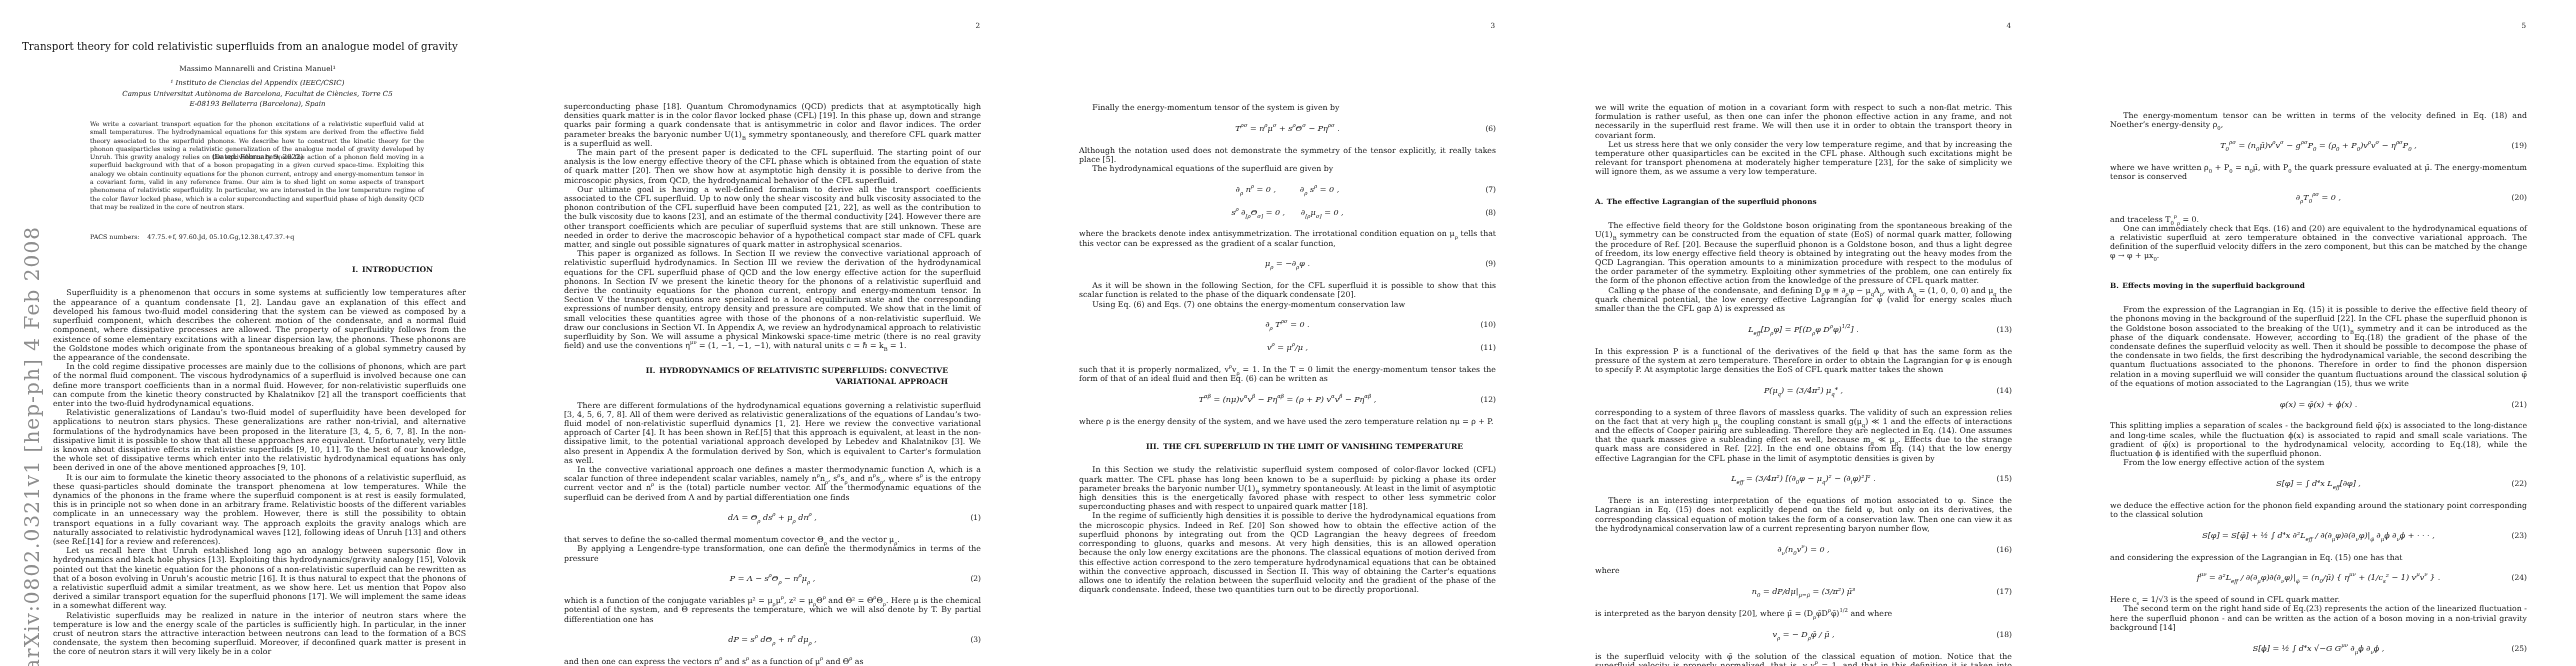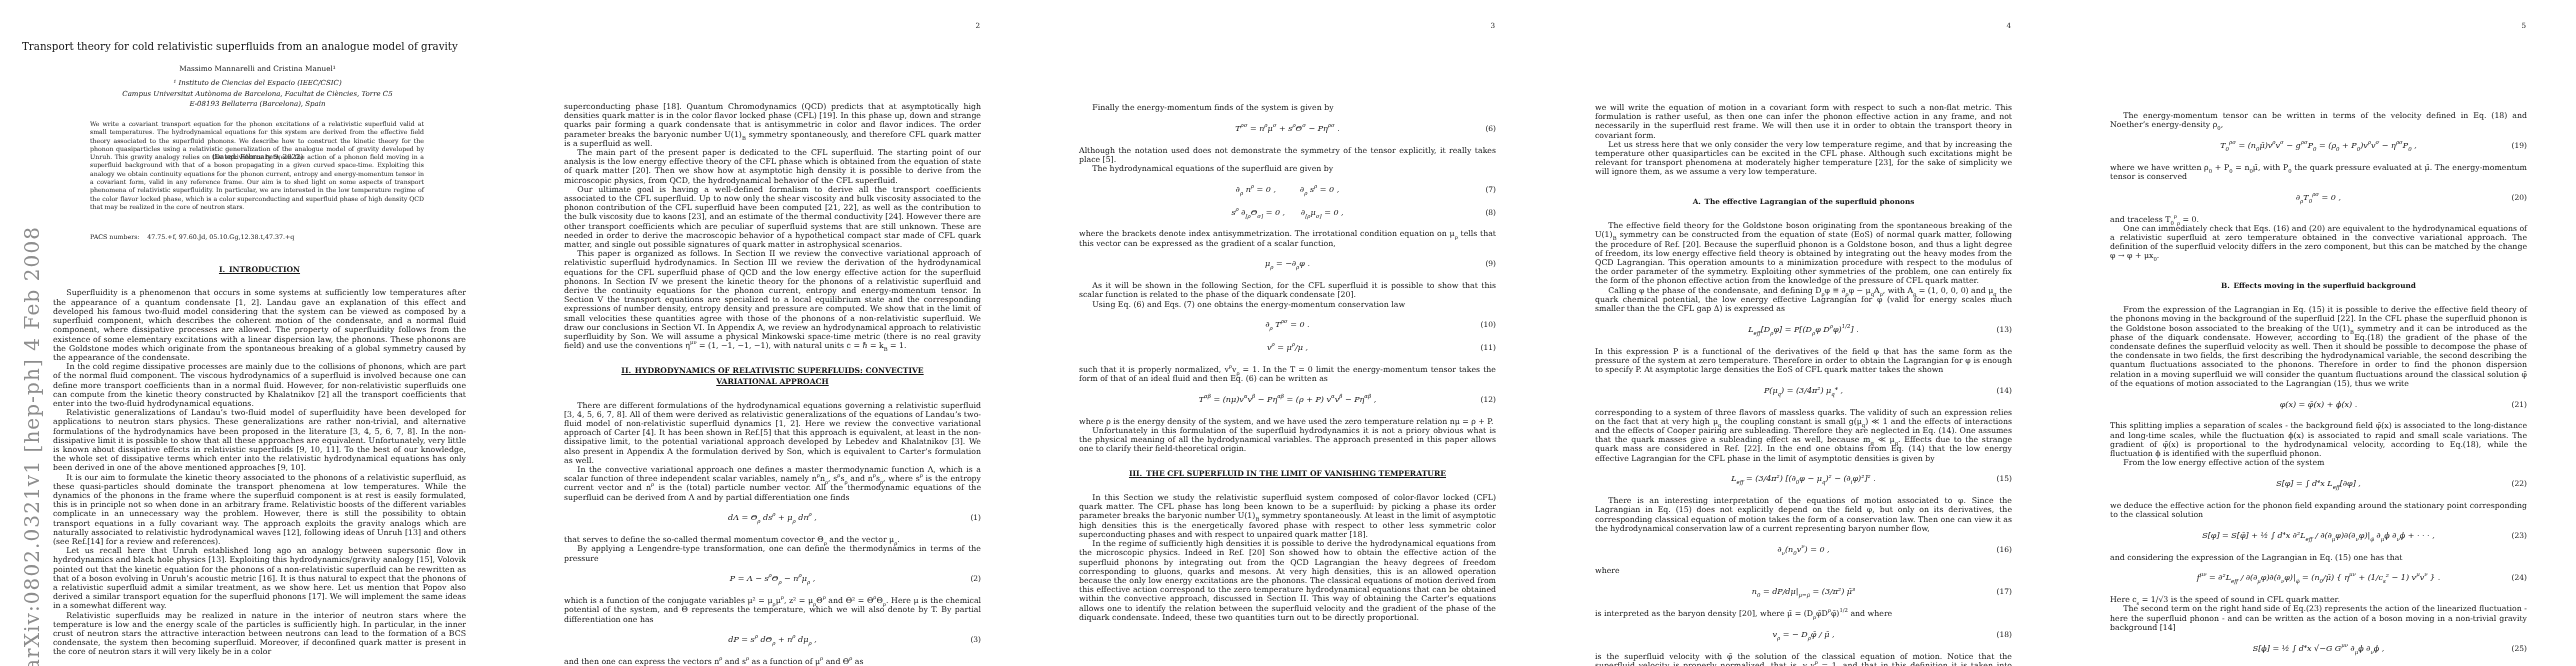--- a/index.html
+++ b/index.html
@@ -13,22 +13,22 @@
   .pageno{position:absolute;top:21px;right:50px;font-size:7.2px;color:#222;}
   .content{position:absolute;left:49px;right:49px;}
   #p1 .content{left:53px;right:49px;top:249px;}
   #p2 .content{top:102px;}
   #p3 .content{top:103px;}
   #p4 .content{top:103px;}
   #p5 .content{top:111px;}
   .blk{margin:0;}
   .para{font-size:7.8px;line-height:9.2px;text-align:justify;text-indent:13.3px;}
   .noind{text-indent:0;}
-  .h1{font-weight:bold;text-align:center;font-size:7.6px;line-height:10.6px;margin:15.6px 33px 13.3px;text-decoration:underline;}
-  .h2{font-weight:bold;text-align:center;font-size:7.3px;margin:20px 0 15.6px;}
+  .h1{font-weight:bold;text-align:right;font-size:7.6px;line-height:10.6px;margin:15.6px 33px 13.3px;}
+  .h2{font-weight:bold;font-size:7.3px;margin:20px 0 15.6px;}
   .eq{position:relative;text-align:center;font-style:italic;font-size:8px;line-height:12.2px;margin:10.6px 0;padding:0 19px;}
   .eqnum{position:absolute;right:0;top:0;font-style:normal;font-size:7.5px;}
   sup,sub{font-size:68%;line-height:0;}
   
   .stamp{
     position:absolute;left:20px;top:671px;width:484px;white-space:nowrap;
     transform:rotate(-90deg);transform-origin:0 0;
     font-size:20px;letter-spacing:1.1px;color:#8d8d8d;
   }
   .title{position:absolute;top:40px;left:22px;right:22px;text-align:left;font-size:10.3px;white-space:nowrap;}
@@ -41,21 +41,21 @@
   .pacs .lbl{margin-right:7.8px;}
 </style>
 </head>
 <body>
 
 <div class="page" id="p1">
   <div class="stamp">arXiv:0802.0321v1  [hep-ph]  4 Feb 2008</div>
   <div class="title">Transport theory for cold relativistic superfluids from an analogue model of gravity</div>
   <div class="authors">Massimo Mannarelli and Cristina Manuel¹</div>
   <div class="affil">
-    <div>¹ Instituto de Ciencias del Espacio (IEEC/CSIC)</div>
+    <div>¹ Instituto de Ciencias del Appendix (IEEC/CSIC)</div>
     <div>Campus Universitat Autònoma de Barcelona, Facultat de Ciències, Torre C5</div>
     <div>E-08193 Bellaterra (Barcelona), Spain</div>
   </div>
   <div class="dated">(Dated: February 9, 2022)</div>
   <div class="abstract"><span class="first">We write a covariant transport equation for the phonon excitations of a relativistic superfluid valid at small temperatures. The hydrodynamical equations for this system are derived from the effective field theory associated to the superfluid phonons. We describe how to construct the kinetic theory for the phonon quasiparticles using a relativistic generalization of the analogue model of gravity developed by Unruh. This gravity analogy relies on the equivalence between the action of a phonon field moving in a superfluid background with that of a boson propagating in a given curved space-time. Exploiting this analogy we obtain continuity equations for the phonon current, entropy and energy-momentum tensor in a covariant form, valid in any reference frame. Our aim is to shed light on some aspects of transport phenomena of relativistic superfluidity. In particular, we are interested in the low temperature regime of the color flavor locked phase, which is a color superconducting and superfluid phase of high density QCD that may be realized in the core of neutron stars.</span></div>
   <div class="pacs">
     <span class="lbl">PACS numbers:</span><span>47.75.+f, 97.60.Jd, 05.10.Gg,12.38.t,47.37.+q</span>
   </div>
   <div class="content">
       <div class="blk h1">I. INTRODUCTION</div>
@@ -84,36 +84,35 @@
       <div class="blk eq"><span>P = Λ − s<sup>ρ</sup>Θ<sub>ρ</sub> − n<sup>ρ</sup>μ<sub>ρ</sub> ,</span><span class="eqnum">(2)</span></div>
       <div class="blk para noind">which is a function of the conjugate variables μ² = μ<sub>ρ</sub>μ<sup>ρ</sup>, z² = μ<sub>ρ</sub>Θ<sup>ρ</sup> and Θ² = Θ<sup>ρ</sup>Θ<sub>ρ</sub>. Here μ is the chemical potential of the system, and Θ represents the temperature, which we will also denote by T. By partial differentiation one has</div>
       <div class="blk eq"><span>dP = s<sup>ρ</sup> dΘ<sub>ρ</sub> + n<sup>ρ</sup> dμ<sub>ρ</sub> ,</span><span class="eqnum">(3)</span></div>
       <div class="blk para noind">and then one can express the vectors n<sup>ρ</sup> and s<sup>ρ</sup> as a function of μ<sup>ρ</sup> and Θ<sup>ρ</sup> as</div>
     </div>
 </div>
 
 <div class="page" id="p3">
   <div class="pageno">3</div>
   <div class="content">
-      <div class="blk para">Finally the energy-momentum finds of the system is given by</div>
+      <div class="blk para">Finally the energy-momentum tensor of the system is given by</div>
       <div class="blk eq"><span>T<sup>ρσ</sup> = n<sup>ρ</sup>μ<sup>σ</sup> + s<sup>ρ</sup>Θ<sup>σ</sup> − Pη<sup>ρσ</sup> .</span><span class="eqnum">(6)</span></div>
       <div class="blk para noind">Although the notation used does not demonstrate the symmetry of the tensor explicitly, it really takes place [5].</div>
       <div class="blk para">The hydrodynamical equations of the superfluid are given by</div>
       <div class="blk eq"><span>∂<sub>ρ</sub> n<sup>ρ</sup> = 0 ,   ∂<sub>ρ</sub> s<sup>ρ</sup> = 0 ,</span><span class="eqnum">(7)</span></div>
       <div class="blk eq"><span>s<sup>ρ</sup> ∂<sub>[ρ</sub>Θ<sub>σ]</sub> = 0 ,  ∂<sub>[ρ</sub>μ<sub>σ]</sub> = 0 ,</span><span class="eqnum">(8)</span></div>
       <div class="blk para noind">where the brackets denote index antisymmetrization. The irrotational condition equation on μ<sub>ρ</sub> tells that this vector can be expressed as the gradient of a scalar function,</div>
       <div class="blk eq"><span>μ<sub>ρ</sub> = −∂<sub>ρ</sub>φ .</span><span class="eqnum">(9)</span></div>
       <div class="blk para">As it will be shown in the following Section, for the CFL superfluid it is possible to show that this scalar function is related to the phase of the diquark condensate [20].</div>
       <div class="blk para">Using Eq. (6) and Eqs. (7) one obtains the energy-momentum conservation law</div>
       <div class="blk eq"><span>∂<sub>ρ</sub> T<sup>ρσ</sup> = 0 .</span><span class="eqnum">(10)</span></div>
       <div class="blk eq"><span>v<sup>ρ</sup> = μ<sup>ρ</sup>/μ ,</span><span class="eqnum">(11)</span></div>
       <div class="blk para noind">such that it is properly normalized, v<sup>ρ</sup>v<sub>ρ</sub> = 1. In the T = 0 limit the energy-momentum tensor takes the form of that of an ideal fluid and then Eq. (6) can be written as</div>
       <div class="blk eq"><span>T<sup>αβ</sup> = (nμ)v<sup>α</sup>v<sup>β</sup> − Pη<sup>αβ</sup> = (ρ + P) v<sup>α</sup>v<sup>β</sup> − Pη<sup>αβ</sup> ,</span><span class="eqnum">(12)</span></div>
       <div class="blk para noind">where ρ is the energy density of the system, and we have used the zero temperature relation nμ = ρ + P.</div>
-      <div class="blk para">Unfortunately in this formulation of the superfluid hydrodynamics it is not a priory obvious what is the physical meaning of all the hydrodynamical variables. The approach presented in this paper allows one to clarify their field-theoretical origin.</div>
       <div class="blk h1">III. THE CFL SUPERFLUID IN THE LIMIT OF VANISHING TEMPERATURE</div>
       <div class="blk para">In this Section we study the relativistic superfluid system composed of color-flavor locked (CFL) quark matter. The CFL phase has long been known to be a superfluid: by picking a phase its order parameter breaks the baryonic number U(1)<sub>B</sub> symmetry spontaneously. At least in the limit of asymptotic high densities this is the energetically favored phase with respect to other less symmetric color superconducting phases and with respect to unpaired quark matter [18].</div>
       <div class="blk para">In the regime of sufficiently high densities it is possible to derive the hydrodynamical equations from the microscopic physics. Indeed in Ref. [20] Son showed how to obtain the effective action of the superfluid phonons by integrating out from the QCD Lagrangian the heavy degrees of freedom corresponding to gluons, quarks and mesons. At very high densities, this is an allowed operation because the only low energy excitations are the phonons. The classical equations of motion derived from this effective action correspond to the zero temperature hydrodynamical equations that can be obtained within the convective approach, discussed in Section II. This way of obtaining the Carter’s equations allows one to identify the relation between the superfluid velocity and the gradient of the phase of the diquark condensate. Indeed, these two quantities turn out to be directly proportional.</div>
     </div>
 </div>
 
 <div class="page" id="p4">
   <div class="pageno">4</div>
   <div class="content">
       <div class="blk para noind">we will write the equation of motion in a covariant form with respect to such a non-flat metric. This formulation is rather useful, as then one can infer the phonon effective action in any frame, and not necessarily in the superfluid rest frame. We will then use it in order to obtain the transport theory in covariant form.</div>

